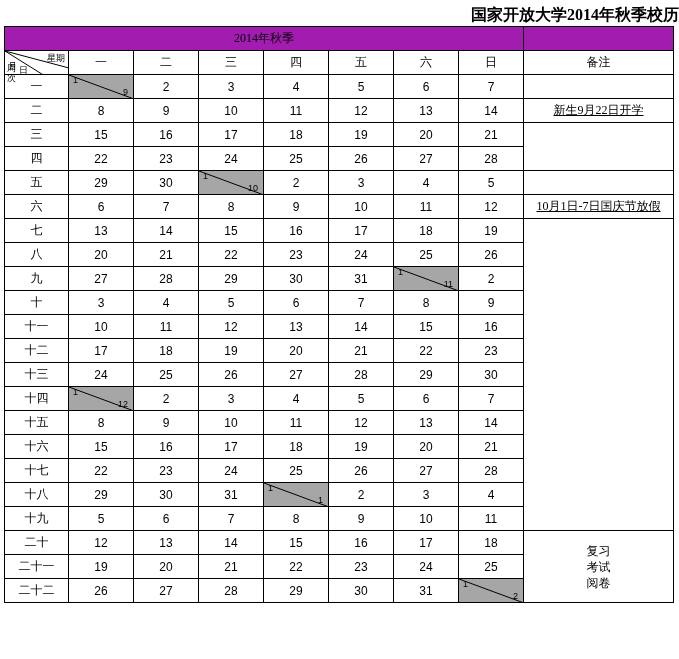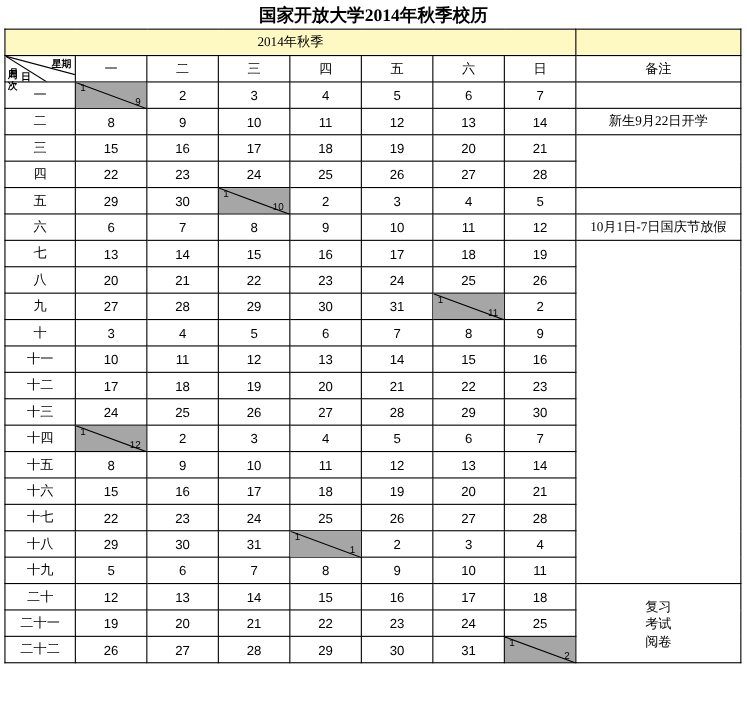--- a/index.html
+++ b/index.html
@@ -14,21 +14,21 @@
     color: #000000;
     overflow: hidden;
   }
   .page {
     position: relative;
     width: 679px;
     height: 659px;
     box-sizing: border-box;
   }
   .title {
-    text-align: center;
+    text-align: right;
     font-size: 16px;
     font-weight: bold;
     line-height: 26px;
     height: 26px;
     padding-top: 2px;
     box-sizing: border-box;
     font-family: "Liberation Serif", serif;
   }
   table.cal {
     border-collapse: collapse;
@@ -41,21 +41,21 @@
     border: 1px solid #000000;
     font-size: 12px;
     font-weight: normal;
     text-align: center;
     vertical-align: middle;
     padding: 0;
     height: 24px;
     box-sizing: border-box;
   }
   .season-row td {
-    background: #fef9c3;
+    background: #a21caf;
     font-size: 14px;
     font-weight: bold;
     height: 25px;
     font-family: "Liberation Serif", serif;
   }
   .hdr td {
     font-weight: bold;
     font-size: 13px;
     height: 40px;
   }
@@ -66,34 +66,35 @@
   }
   .corner .slash {
     position: absolute;
     left: 0; top: 0; right: 0; bottom: 0;
     overflow: hidden;
   }
   .corner .slash svg { display: block; }
   .corner .lbl {
     position: absolute;
     font-size: 9px;
-    font-weight: bold;
+    font-weight: normal;
     white-space: nowrap;
   }
   .corner .lbl-week { right: 3px; top: 1px; }
   .corner .lbl-day { left: 14px; top: 13px; }
   .corner .lbl-month { left: 3px; bottom: 1px; }
   .wk {
     font-weight: bold;
     font-size: 13px;
     font-family: "Liberation Serif", serif;
   }
   .note {
     font-size: 11.5px;
     font-family: "Liberation Serif", serif;
+    text-decoration: underline;
   }
   .note-multi {
     font-size: 11.5px;
     line-height: 16px;
     font-family: Liberation Sans, sans-serif;
   }
   .cell { position: relative; }
   .split {
     position: relative;
     background: #a6a6a6;

